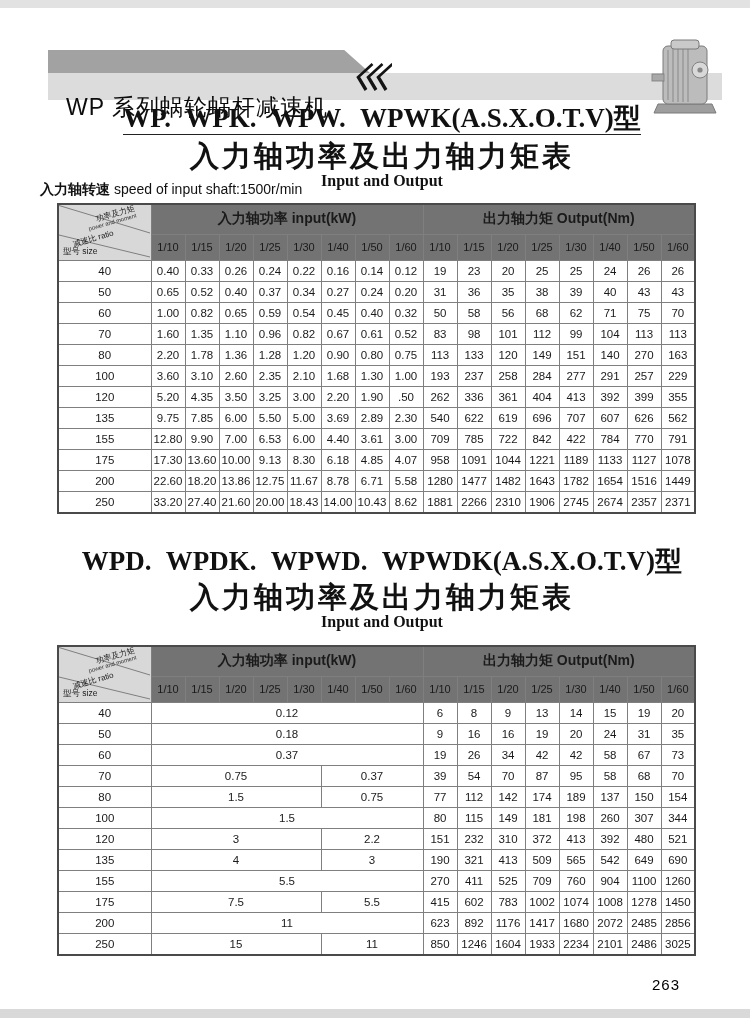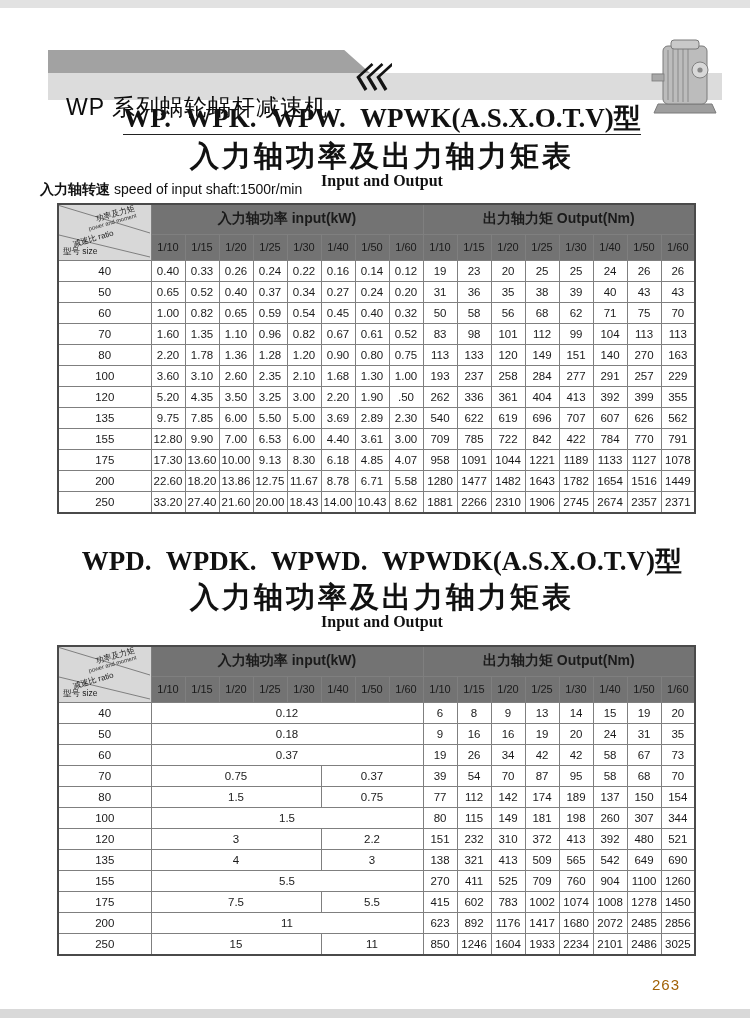--- a/index.html
+++ b/index.html
@@ -29,21 +29,21 @@
   .note .cn{font-weight:bold;}
 
   
   table.data{position:absolute;left:57px;border-collapse:collapse;table-layout:fixed;width:637px;
              border:2px solid #4a4a4a;}
   table.data td{border:1px solid #7f7f7f;text-align:center;vertical-align:middle;padding:0;
                 font-size:11.5px;color:#1a1a1a;height:20px;overflow:hidden;white-space:nowrap;}
   table.data thead td.sec{background:#737373;font-size:14px;height:28px;font-weight:bold;}
   table.data thead td.ratio{background:#737373;font-size:11px;height:25px;}
   table.data td.corner{background:#d8d8d8;padding:0;}
-  .pagenum{position:absolute;left:652px;top:976px;font-size:15px;color:#a16207;letter-spacing:1px;}
+  .pagenum{position:absolute;left:652px;top:976px;font-size:15px;color:#000000;letter-spacing:1px;}
 </style>
 </head>
 <body>
 
 <div class="page">
   <div class="topbar"></div>
 
   <div class="band-dark"></div>
   <div class="band-light"></div>
   <div class="brand">WP 系列蜗轮蜗杆减速机</div>
@@ -486,21 +486,21 @@
           <td>372</td>
           <td>413</td>
           <td>392</td>
           <td>480</td>
           <td>521</td>
         </tr>
         <tr>
           <td>135</td>
           <td colspan="5">4</td>
           <td colspan="3">3</td>
-          <td>138</td>
+          <td>190</td>
           <td>321</td>
           <td>413</td>
           <td>509</td>
           <td>565</td>
           <td>542</td>
           <td>649</td>
           <td>690</td>
         </tr>
         <tr>
           <td>155</td>

